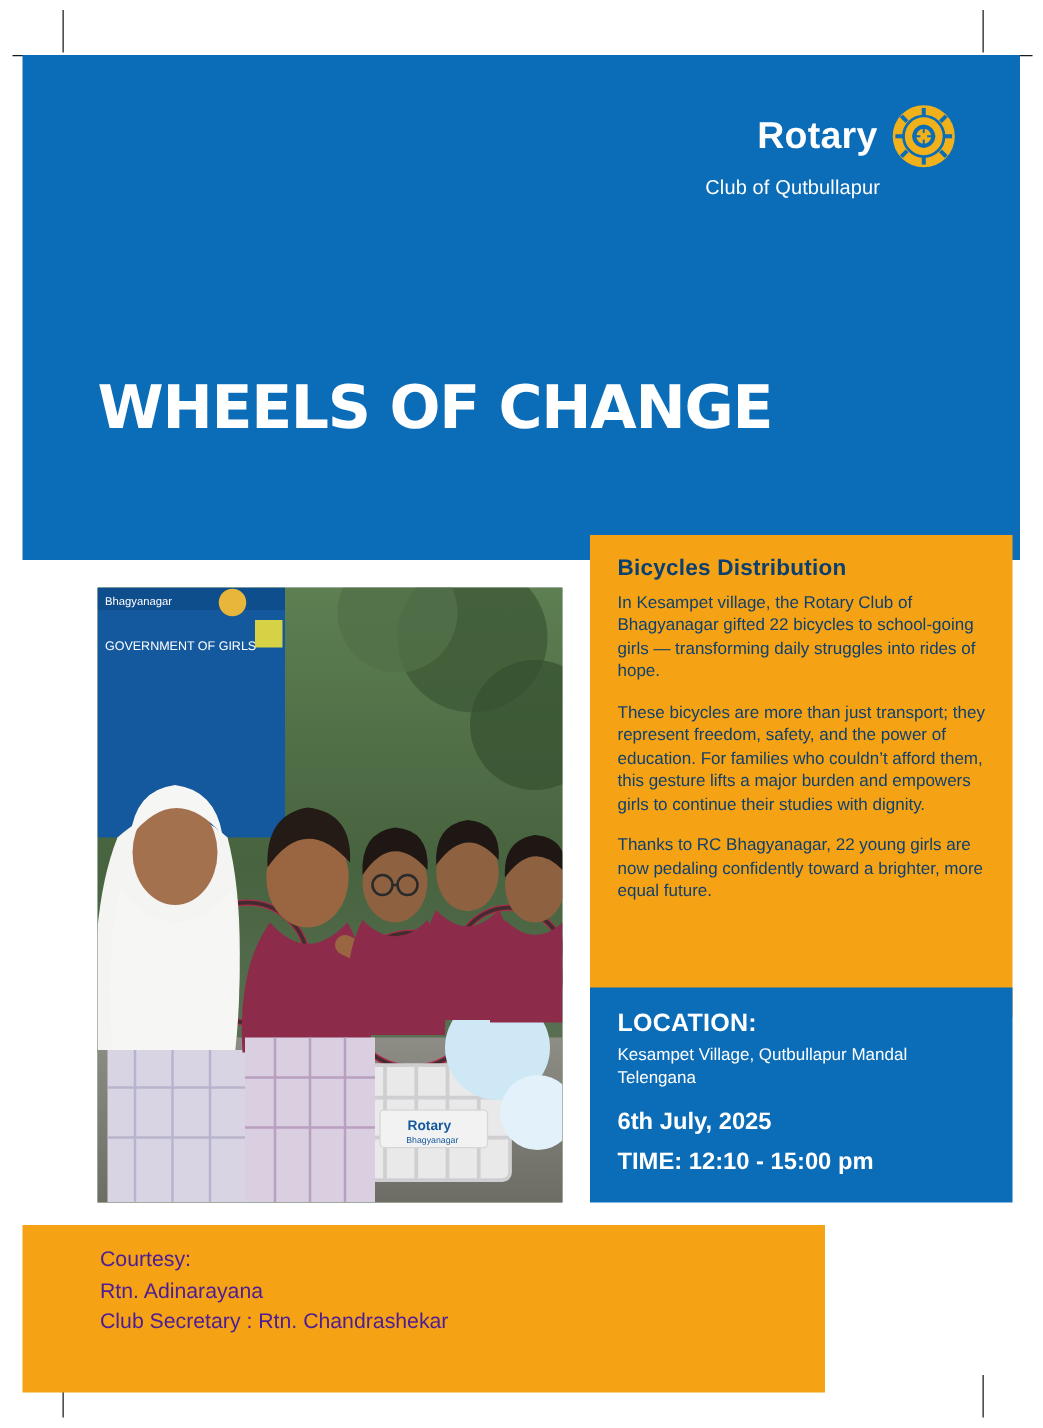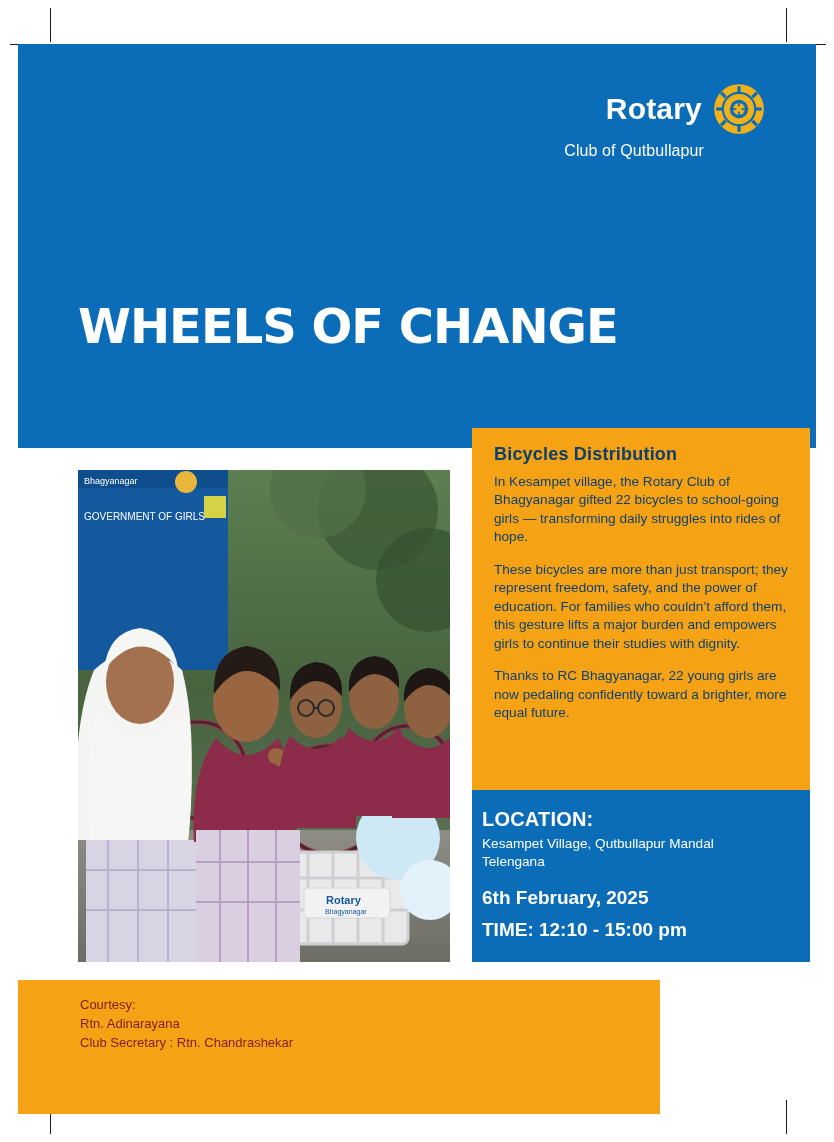--- a/index.html
+++ b/index.html
@@ -126,21 +126,21 @@
   
   .location-panel {
     position: absolute;
     left: 472px;
     top: 790px;
     width: 338px;
     height: 172px;
     background: #0b6cb7;
     color: #ffffff;
     box-sizing: border-box;
-    padding: 18px 10px;
+    padding: 18px 22px;
   }
   .location-panel .loc-head {
     font-size: 20px;
     font-weight: bold;
     letter-spacing: 0.2px;
     margin-bottom: 4px;
   }
   .location-panel .loc-line {
     font-size: 13.6px;
     line-height: 1.32;
@@ -162,23 +162,23 @@
     left: 18px;
     top: 980px;
     width: 642px;
     height: 134px;
     background: #f5a214;
     box-sizing: border-box;
     padding: 16px 0 0 62px;
     color: #123a63;
   }
   .courtesy div {
-    font-size: 13px;
+    font-size: 17px;
     line-height: 1.45;
-    color: #7f1d1d;
+    color: #4c1d95;
   }
 </style>
 </head>
 <body>
 
 <div class="poster">
 
   <div class="crop h" style="left:10px; top:44px; width:38px;"></div>
   <div class="crop v" style="left:50px; top:8px; height:34px;"></div>
   <div class="crop h" style="left:788px; top:44px; width:38px;"></div>
@@ -349,21 +349,21 @@
     <h2>Bicycles  Distribution</h2>
     <p>In Kesampet village, the Rotary Club of Bhagyanagar gifted 22 bicycles to school-going girls — transforming daily struggles into rides of hope.</p>
     <p>These bicycles are more than just transport; they represent freedom, safety, and the power of education. For families who couldn’t afford them, this gesture lifts a major burden and empowers girls to continue their studies with dignity.</p>
     <p>Thanks to RC Bhagyanagar, 22 young girls are now pedaling confidently toward a brighter, more equal future.</p>
   </div>
 
   <div class="location-panel">
     <div class="loc-head">LOCATION:</div>
     <div class="loc-line">Kesampet Village, Qutbullapur Mandal</div>
     <div class="loc-line">Telengana</div>
-    <div class="date">6th February, 2025</div>
+    <div class="date">6th July, 2025</div>
     <div class="time">TIME: 12:10 - 15:00 pm</div>
   </div>
 
   <div class="courtesy">
     <div>Courtesy:</div>
     <div>Rtn. Adinarayana</div>
     <div>Club Secretary : Rtn. Chandrashekar</div>
   </div>
 
 </div>

